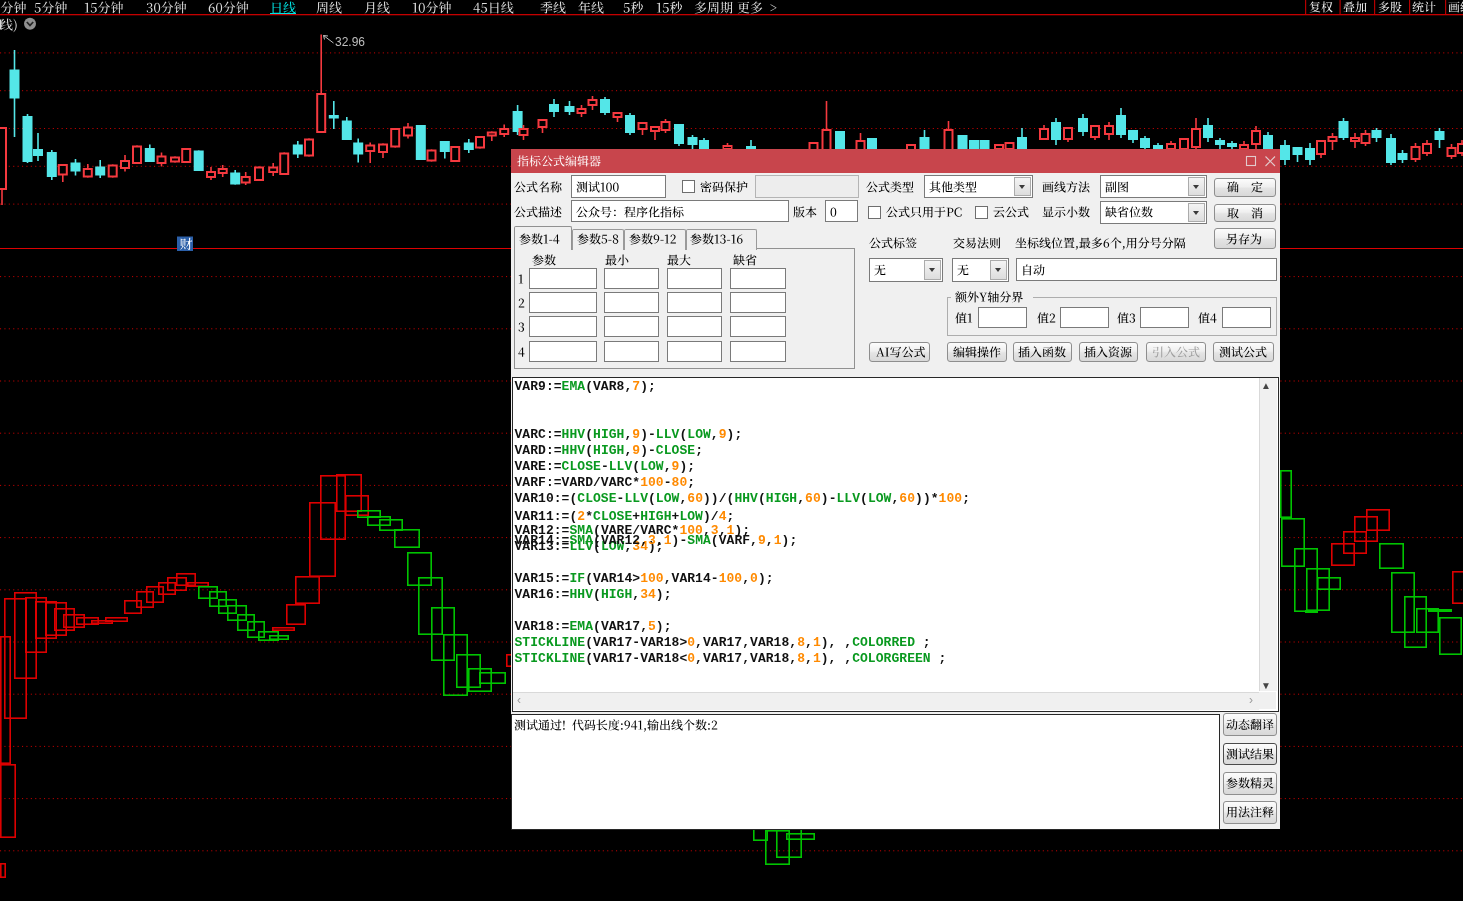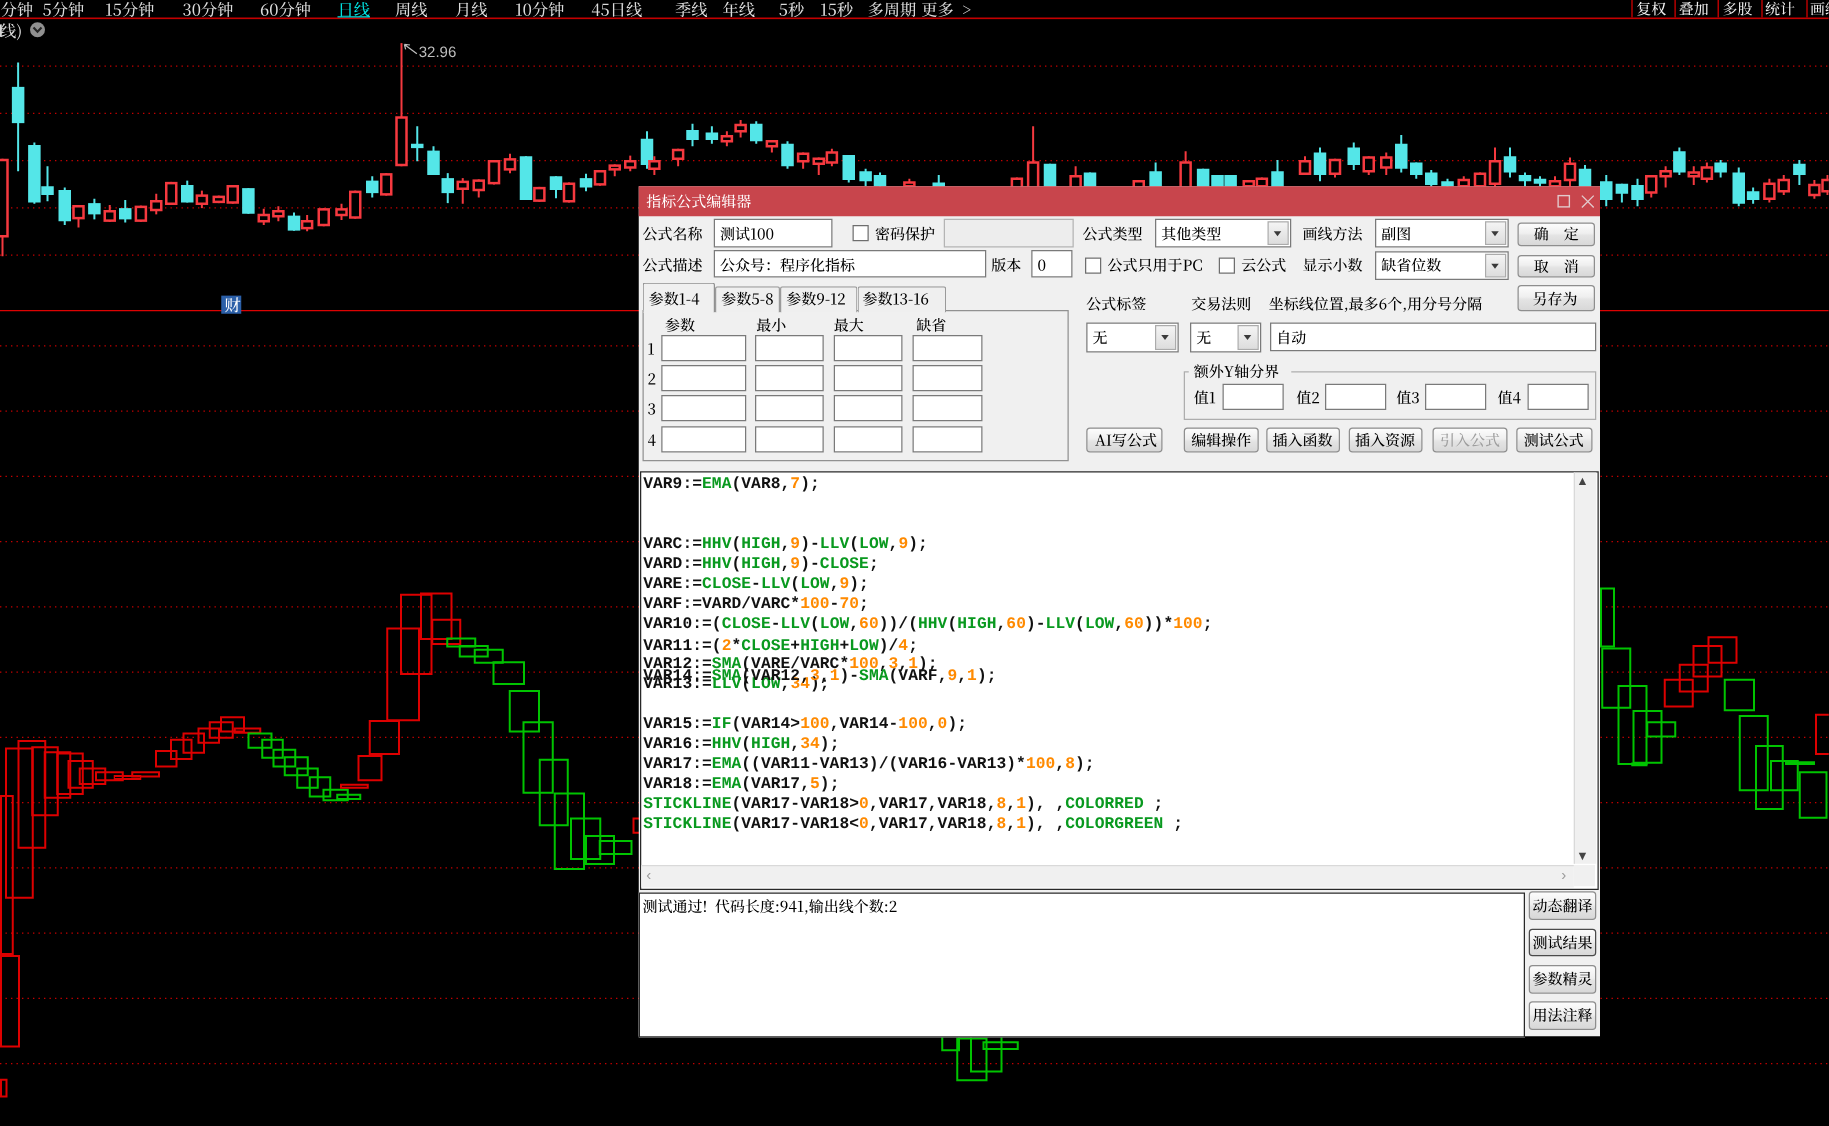--- a/index.html
+++ b/index.html
@@ -400,29 +400,28 @@
 <div style="position:absolute;left:738px;top:544px;font:12px Liberation Sans;color:#9B9B9B">›</div>
 <div style="position:absolute;left:0px;top:565px;width:707px;height:114px;background:#FFF;border:1px solid #282828;"></div>
 <div style="position:absolute;left:712px;top:564px;width:54px;height:23px;background:linear-gradient(180deg,#FCFCFC,#EFEFEF 45%,#E4E4E4 55%,#D8D8D8);border:1px solid #8E8E8E;border-radius:3px;box-sizing:border-box;"></div>
 <div style="position:absolute;left:712px;top:594px;width:54px;height:22px;background:linear-gradient(180deg,#FCFCFC,#EFEFEF 45%,#E4E4E4 55%,#D8D8D8);border:1px solid #8E8E8E;border-radius:3px;box-sizing:border-box;border:1px solid #4A4A4A;"></div>
 <div style="position:absolute;left:712px;top:623px;width:54px;height:22.5px;background:linear-gradient(180deg,#FCFCFC,#EFEFEF 45%,#E4E4E4 55%,#D8D8D8);border:1px solid #8E8E8E;border-radius:3px;box-sizing:border-box;"></div>
 <div style="position:absolute;left:712px;top:652px;width:54px;height:22.5px;background:linear-gradient(180deg,#FCFCFC,#EFEFEF 45%,#E4E4E4 55%,#D8D8D8);border:1px solid #8E8E8E;border-radius:3px;box-sizing:border-box;"></div>
 <div class="cl" style="top:229.5px">VAR9:=<i style="color:#09991F">EMA</i>(VAR8,<i style="color:#FF8A00">7</i>);</div>
 <div class="cl" style="top:277.5px">VARC:=<i style="color:#09991F">HHV</i>(<i style="color:#09991F">HIGH</i>,<i style="color:#FF8A00">9</i>)-<i style="color:#09991F">LLV</i>(<i style="color:#09991F">LOW</i>,<i style="color:#FF8A00">9</i>);</div>
 <div class="cl" style="top:293.5px">VARD:=<i style="color:#09991F">HHV</i>(<i style="color:#09991F">HIGH</i>,<i style="color:#FF8A00">9</i>)-<i style="color:#09991F">CLOSE</i>;</div>
 <div class="cl" style="top:309.5px">VARE:=<i style="color:#09991F">CLOSE</i>-<i style="color:#09991F">LLV</i>(<i style="color:#09991F">LOW</i>,<i style="color:#FF8A00">9</i>);</div>
-<div class="cl" style="top:325.5px">VARF:=VARD/VARC*<i style="color:#FF8A00">100</i>-<i style="color:#FF8A00">70</i>;</div>
+<div class="cl" style="top:325.5px">VARF:=VARD/VARC*<i style="color:#FF8A00">100</i>-<i style="color:#FF8A00">80</i>;</div>
 <div class="cl" style="top:341.5px">VAR10:=(<i style="color:#09991F">CLOSE</i>-<i style="color:#09991F">LLV</i>(<i style="color:#09991F">LOW</i>,<i style="color:#FF8A00">60</i>))/(<i style="color:#09991F">HHV</i>(<i style="color:#09991F">HIGH</i>,<i style="color:#FF8A00">60</i>)-<i style="color:#09991F">LLV</i>(<i style="color:#09991F">LOW</i>,<i style="color:#FF8A00">60</i>))*<i style="color:#FF8A00">100</i>;</div>
 <div class="cl" style="top:360px">VAR11:=(<i style="color:#FF8A00">2</i>*<i style="color:#09991F">CLOSE</i>+<i style="color:#09991F">HIGH</i>+<i style="color:#09991F">LOW</i>)/<i style="color:#FF8A00">4</i>;</div>
 <div class="cl" style="top:373.5px">VAR12:=<i style="color:#09991F">SMA</i>(VARE/VARC*<i style="color:#FF8A00">100</i>,<i style="color:#FF8A00">3</i>,<i style="color:#FF8A00">1</i>);</div>
 <div class="cl" style="top:389.5px">VAR13:=<i style="color:#09991F">LLV</i>(<i style="color:#09991F">LOW</i>,<i style="color:#FF8A00">34</i>);</div>
 <div class="cl" style="top:384px">VAR14:=<i style="color:#09991F">SMA</i>(VAR12,<i style="color:#FF8A00">3</i>,<i style="color:#FF8A00">1</i>)-<i style="color:#09991F">SMA</i>(VARF,<i style="color:#FF8A00">9</i>,<i style="color:#FF8A00">1</i>);</div>
 <div class="cl" style="top:421.5px">VAR15:=<i style="color:#09991F">IF</i>(VAR14&gt;<i style="color:#FF8A00">100</i>,VAR14-<i style="color:#FF8A00">100</i>,<i style="color:#FF8A00">0</i>);</div>
 <div class="cl" style="top:437.5px">VAR16:=<i style="color:#09991F">HHV</i>(<i style="color:#09991F">HIGH</i>,<i style="color:#FF8A00">34</i>);</div>
-<div class="cl" style="top:453.5px">VAR17:=<i style="color:#09991F">EMA</i>((VAR11-VAR13)/(VAR16-VAR13)*<i style="color:#FF8A00">100</i>,<i style="color:#FF8A00">8</i>);</div>
 <div class="cl" style="top:469.5px">VAR18:=<i style="color:#09991F">EMA</i>(VAR17,<i style="color:#FF8A00">5</i>);</div>
 <div class="cl" style="top:485.5px"><i style="color:#09991F">STICKLINE</i>(VAR17-VAR18&gt;<i style="color:#FF8A00">0</i>,VAR17,VAR18,<i style="color:#FF8A00">8</i>,<i style="color:#FF8A00">1</i>), ,<i style="color:#09991F">COLORRED</i> ;</div>
 <div class="cl" style="top:501.5px"><i style="color:#09991F">STICKLINE</i>(VAR17-VAR18&lt;<i style="color:#FF8A00">0</i>,VAR17,VAR18,<i style="color:#FF8A00">8</i>,<i style="color:#FF8A00">1</i>), ,<i style="color:#09991F">COLORGREEN</i> ;</div>
 </div>
 <svg width="1463" height="901" viewBox="0 0 1463 901" style="position:absolute;left:0;top:0;z-index:30;pointer-events:none">
 <defs>
 <path id="g0" d="M676 824Q670 813 660 800Q651 787 638 772L632 804Q659 729 709 660Q758 591 826 537Q895 482 978 449L975 439Q953 433 933 415Q913 396 903 372Q782 445 707 559Q633 673 595 842L605 848ZM462 794Q459 787 450 782Q442 778 423 779Q390 707 336 630Q281 553 208 484Q134 415 40 366L29 378Q107 436 169 514Q231 592 275 677Q320 761 344 839ZM478 435Q473 383 463 329Q452 275 429 220Q407 166 365 113Q322 60 255 10Q188 -39 88 -83L76 -68Q182 -7 244 57Q306 122 335 188Q365 253 375 316Q385 379 388 435ZM684 435 730 481 814 410Q809 404 800 400Q790 396 774 395Q769 276 759 186Q748 96 732 38Q716 -19 691 -42Q670 -62 640 -71Q610 -80 570 -80Q571 -63 566 -48Q562 -33 550 -23Q537 -13 506 -4Q475 4 443 9L443 25Q468 23 499 21Q530 18 557 17Q584 15 596 15Q621 15 634 26Q650 40 662 95Q673 150 682 238Q690 325 695 435ZM735 435V405H184L175 435Z"></path>
 <path id="g1" d="M524 234Q524 230 515 224Q506 218 492 213Q477 208 461 208H449V622V659L530 622H889V593H524ZM838 622 878 667 967 600Q962 594 951 588Q939 583 924 580V245Q924 242 913 236Q902 230 888 226Q873 221 860 221H848V622ZM767 826Q764 813 755 804Q746 796 722 794V-56Q722 -61 713 -67Q704 -73 690 -78Q676 -82 661 -82H645V839ZM890 316V287H501V316ZM344 758Q344 758 358 746Q372 735 391 719Q411 702 425 687Q422 671 400 671H160L152 700H301ZM178 34Q198 45 234 66Q269 86 313 113Q357 140 403 169L411 157Q394 139 366 107Q337 75 302 38Q266 -0 225 -39ZM247 520 265 509V33L203 10L231 45Q245 24 247 4Q248 -16 243 -31Q237 -46 230 -54L149 21Q175 41 182 50Q189 60 189 72V520ZM350 420Q350 420 364 408Q378 396 397 380Q415 363 430 347Q427 331 405 331H50L42 361H305ZM331 585Q331 585 345 573Q359 562 378 545Q397 528 412 513Q408 497 386 497H113L105 526H287ZM253 786Q233 733 200 672Q167 611 125 553Q83 496 37 453L24 461Q49 498 72 547Q95 596 116 649Q136 702 152 753Q167 804 175 845L291 807Q288 798 280 793Q272 788 253 786Z"></path>
 <path id="g2" d="M250 -15Q165 -15 110 24Q55 63 43 134Q49 150 61 158Q73 166 89 166Q110 166 122 154Q134 141 140 111L165 16L131 44Q157 30 180 23Q203 17 236 17Q319 17 364 68Q410 120 410 215Q410 307 365 352Q319 396 244 396Q212 396 183 391Q155 386 129 374L102 386L126 732H493V651H143L163 706L142 393L109 403Q150 423 189 431Q228 440 271 440Q383 440 448 384Q514 328 514 220Q514 148 481 95Q448 43 389 14Q330 -15 250 -15Z"></path>
 <path id="g3" d="M70 0V28L211 45H298L428 27V-1ZM202 0Q205 116 205 231V677L66 654V686L291 742L306 731L302 573V231Q302 175 303 116Q304 58 305 0Z"></path>

